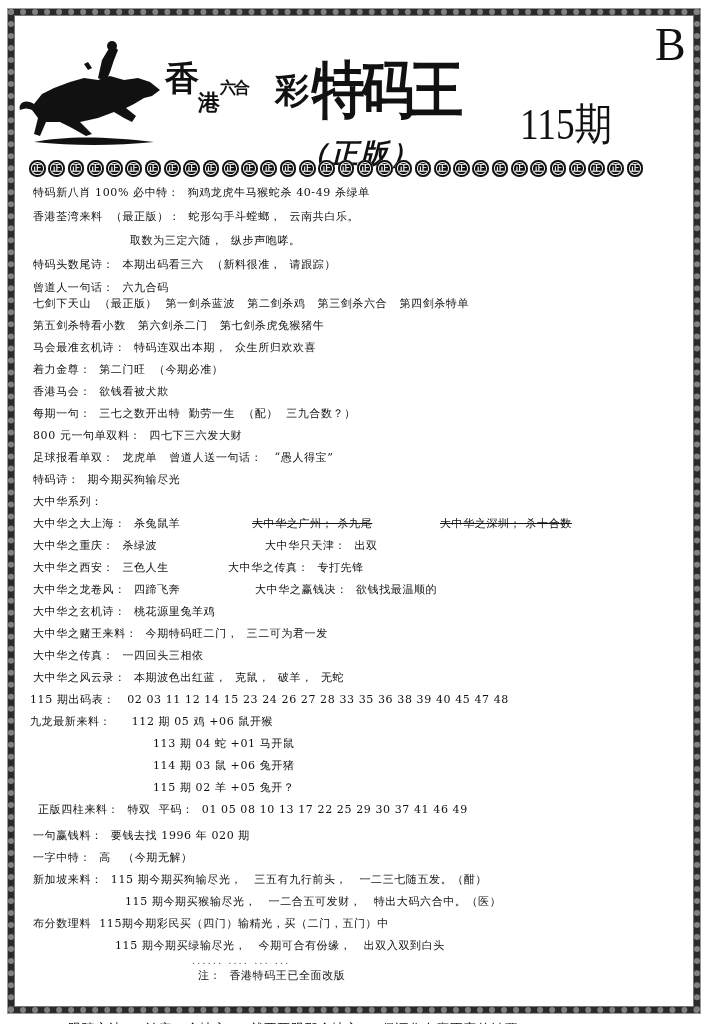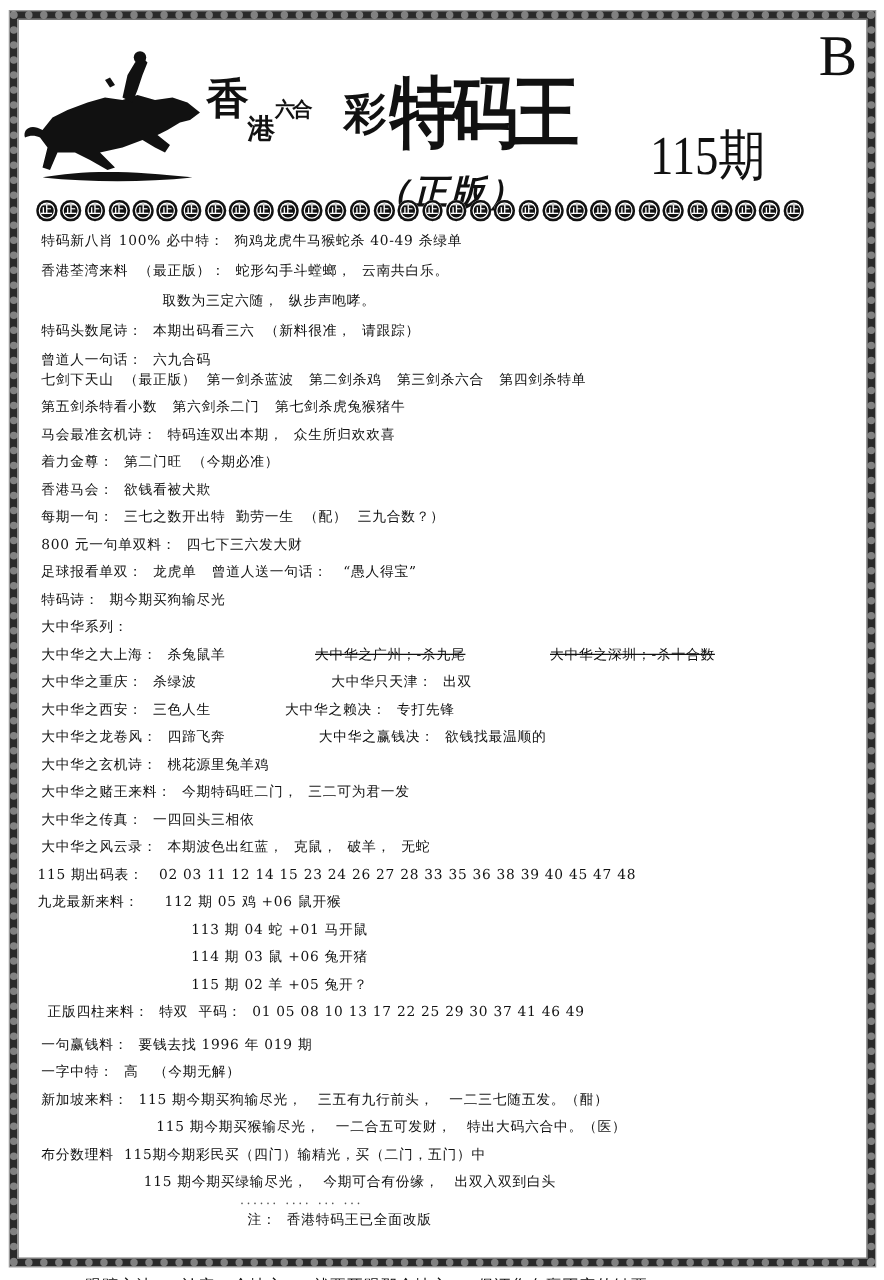--- a/index.html
+++ b/index.html
@@ -102,36 +102,36 @@
   <div class="ln" style="left:33px;top:494px">大中华系列：</div>
 
   <div class="ln" style="left:33px;top:516px">大中华之大上海：  杀兔鼠羊</div>
   <div class="ln strike" style="left:252px;top:516px">大中华之广州；-杀九尾</div>
   <div class="ln strike" style="left:440px;top:516px">大中华之深圳；-杀十合数</div>
 
   <div class="ln" style="left:33px;top:538px">大中华之重庆：  杀绿波</div>
   <div class="ln" style="left:265px;top:538px">大中华只天津：  出双</div>
 
   <div class="ln" style="left:33px;top:560px">大中华之西安：  三色人生</div>
-  <div class="ln" style="left:228px;top:560px">大中华之赖决：  专打先锋</div>
+  <div class="ln" style="left:228px;top:560px">大中华之传真：  专打先锋</div>
 
   <div class="ln" style="left:33px;top:582px">大中华之龙卷风：  四蹄飞奔</div>
   <div class="ln" style="left:255px;top:582px">大中华之赢钱决：  欲钱找最温顺的</div>
 
   <div class="ln" style="left:33px;top:604px">大中华之玄机诗：  桃花源里兔羊鸡</div>
   <div class="ln" style="left:33px;top:626px">大中华之赌王来料：  今期特码旺二门，  三二可为君一发</div>
   <div class="ln" style="left:33px;top:648px">大中华之传真：  一四回头三相依</div>
   <div class="ln" style="left:33px;top:670px">大中华之风云录：  本期波色出红蓝，  克鼠，  破羊，  无蛇</div>
   <div class="ln num" style="left:30px;top:692px">115 期出码表：   02 03 11 12 14 15 23 24 26 27 28 33 35 36 38 39 40 45 47 48</div>
   <div class="ln num" style="left:30px;top:714px">九龙最新来料：     112 期 05 鸡 +06 鼠开猴</div>
   <div class="ln num" style="left:153px;top:736px">113 期 04 蛇 +01 马开鼠</div>
   <div class="ln num" style="left:153px;top:758px">114 期 03 鼠 +06 兔开猪</div>
   <div class="ln num" style="left:153px;top:780px">115 期 02 羊 +05 兔开？</div>
   <div class="ln num" style="left:38px;top:802px">正版四柱来料：  特双  平码：  01 05 08 10 13 17 22 25 29 30 37 41 46 49</div>
-  <div class="ln num" style="left:33px;top:828px">一句赢钱料：  要钱去找 1996 年 019 期</div>
+  <div class="ln num" style="left:33px;top:828px">一句赢钱料：  要钱去找 1996 年 020 期</div>
   <div class="ln" style="left:33px;top:850px">一字中特：  高   （今期无解）</div>
   <div class="ln num" style="left:33px;top:872px">新加坡来料：  115 期今期买狗输尽光，   三五有九行前头，   一二三七随五发。（酣）</div>
   <div class="ln num" style="left:125px;top:894px">115 期今期买猴输尽光，   一二合五可发财，   特出大码六合中。（医）</div>
   <div class="ln num" style="left:33px;top:916px">布分数理料  115期今期彩民买（四门）输精光，买（二门，五门）中</div>
   <div class="ln num" style="left:115px;top:938px">115 期今期买绿输尽光，   今期可合有份缘，   出双入双到白头</div>
 </div>
 
 <div class="footer-dots">...... ....  ... ...</div>
 <div class="ln" style="left:198px;top:968px;font-size:11px">注：  香港特码王已全面改版</div>
 <div class="ln" style="left:68px;top:1020px;font-size:13px">跟踪方法：  认定一个地方，  就要死跟那个地方，  保证您有赢不完的钞票</div>

